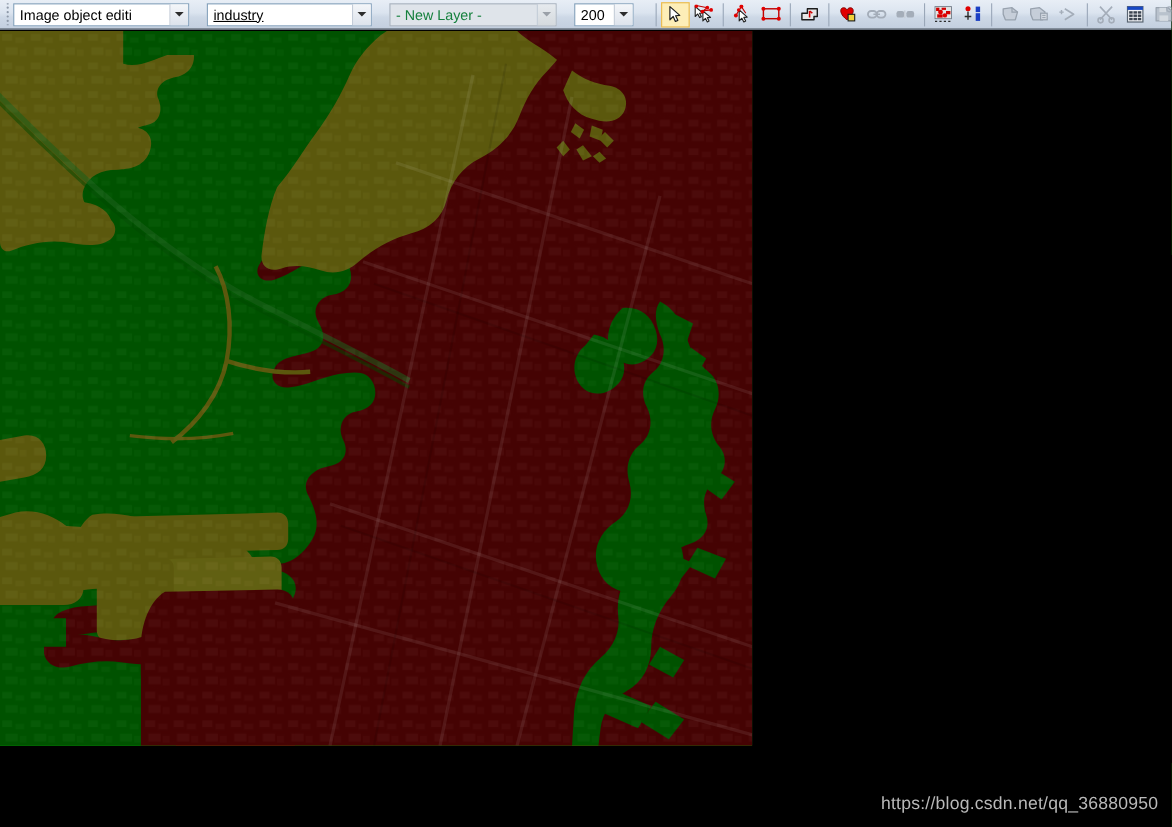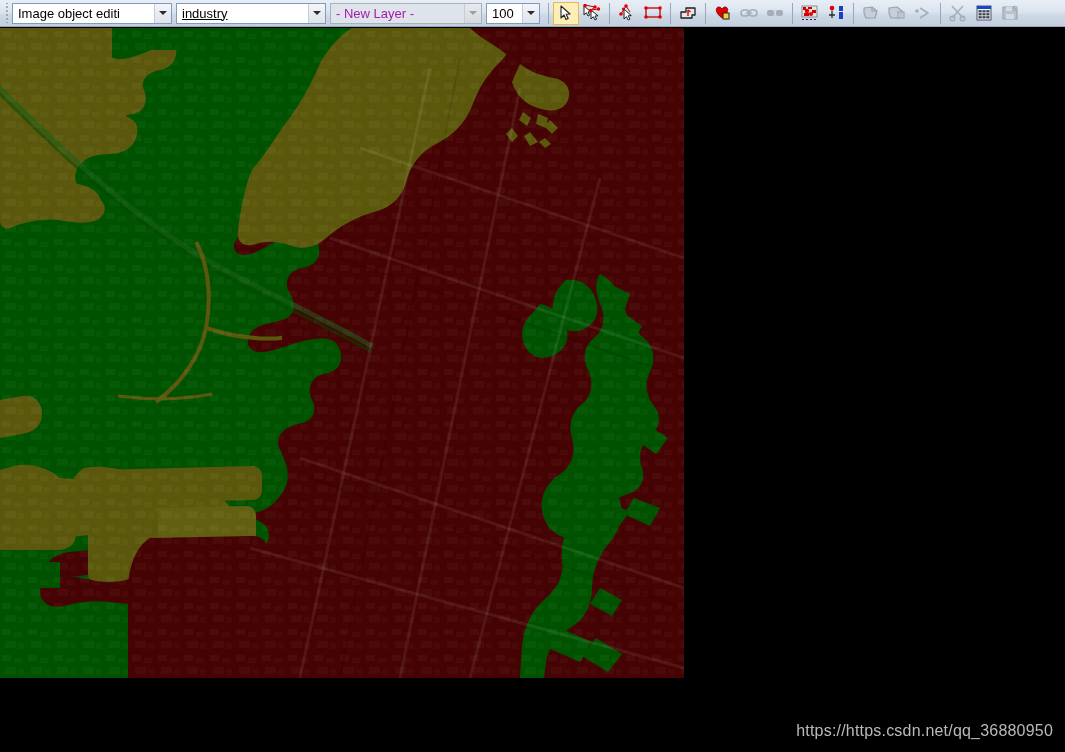--- a/index.html
+++ b/index.html
@@ -41,35 +41,35 @@
     width: 2px; height: 2px;
     background: #8d98a8;
     border-radius: 50%;
   }
   .combo {
     height: 21px;
     background: #ffffff;
     border: 1px solid #7f9db9;
     display: flex;
     align-items: flex-start;
-    margin-right: 4px;
+    margin-right: 16px;
     flex: 0 0 auto;
     position: relative;
   }
   .combo.disabled { background: #dfe4ea; border-color: #a8b2be; }
   .combo .ctext {
     flex: 1 1 auto;
     padding: 0 4px 0 5px;
     font-size: 13px;
     color: #000;
     white-space: nowrap;
     overflow: hidden;
     line-height: 19px;
   }
-  .combo.disabled .ctext { color: #a21caf; }
+  .combo.disabled .ctext { color: #15803d; }
   .combo .carrow {
     width: 17px; height: 19px;
     flex: 0 0 auto;
     display: flex; align-items: center; justify-content: center;
     background: linear-gradient(to bottom,#f4f6f9,#dde3ec);
     border-left: 1px solid #c4ccd8;
   }
   .combo.disabled .carrow { background: linear-gradient(to bottom,#e6eaee,#d5dade); }
   .tri-down {
     width: 0; height: 0;
@@ -161,21 +161,21 @@
     </div>
 
     <div class="combo disabled" id="cmb-layer">
       <span class="ctext">- New Layer -</span>
       <span class="carrow">
           <span class="tri-down"></span>
         </span>
     </div>
 
     <div class="combo" id="cmb-zoom">
-      <span class="ctext">100</span>
+      <span class="ctext">200</span>
       <span class="carrow">
           <span class="tri-down"></span>
         </span>
     </div>
 
     <div class="sep"></div>
 
     <div class="tbtn active">
       <span>
         <svg width="18" height="18" viewBox="0 0 18 18">
@@ -722,16 +722,16 @@
           </g>
           <g stroke="#000000" stroke-opacity="0.10" stroke-width="2" fill="none">
             <path d="M 460 30 L 340 650"></path>
             <path d="M 340 230 L 684 350"></path>
             <path d="M 310 450 L 684 580"></path>
           </g>
         </g>
       </svg>
     </div>
 
-    <div id="watermark">https://https.csdn.net/qq_36880950</div>
+    <div id="watermark">https://blog.csdn.net/qq_36880950</div>
   </div>
 
 </div>
 
 </body></html>

